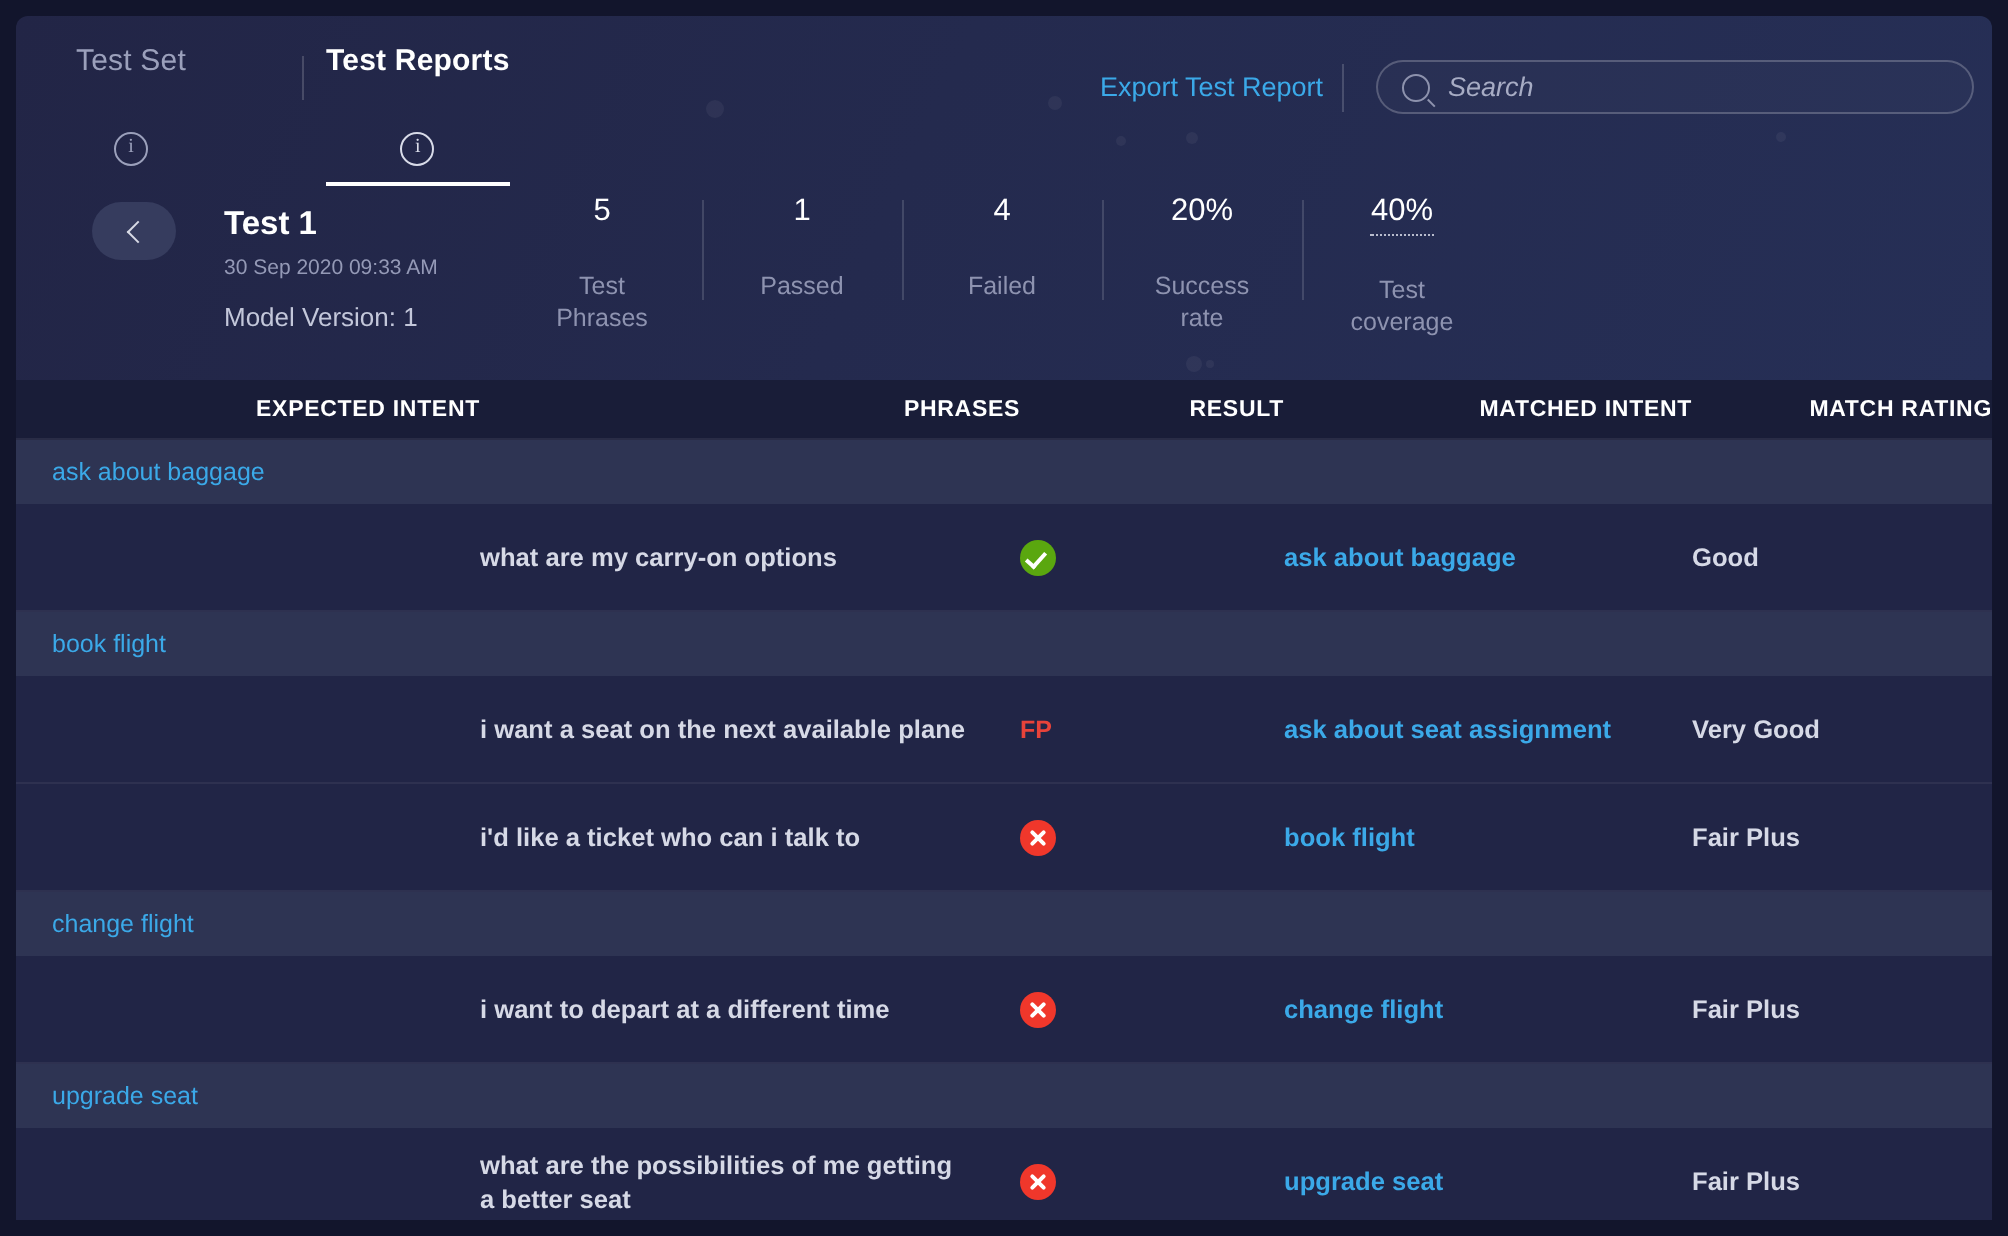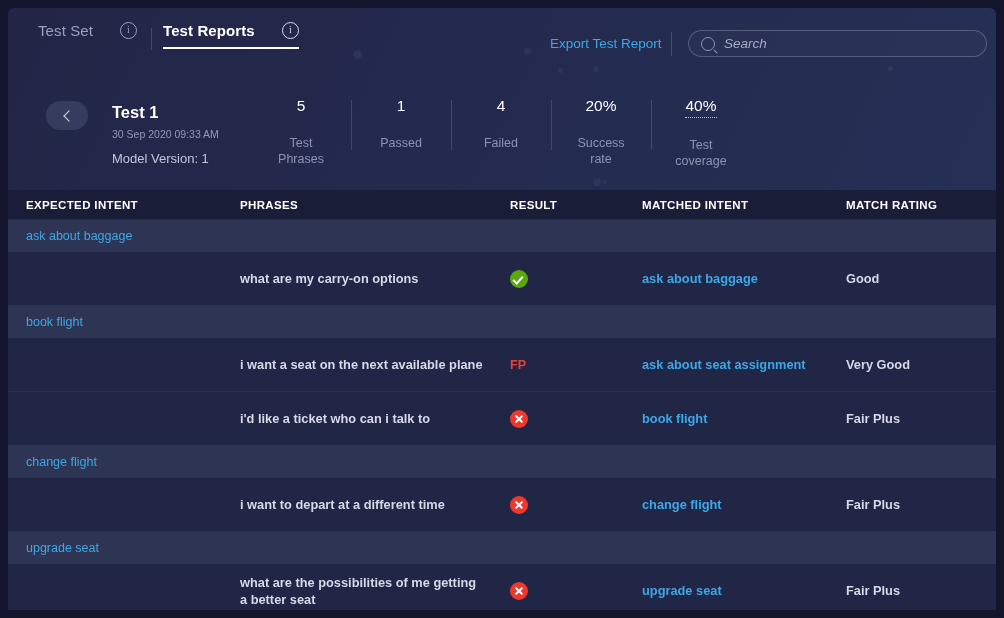--- a/index.html
+++ b/index.html
@@ -48,20 +48,21 @@
     height: 58px;
   }
   .tab {
     position: absolute;
     top: 14px;
     display: flex;
     align-items: center;
     gap: 27px;
     cursor: pointer;
     user-select: none;
+    flex-direction: column;
   }
   .tab-label {
     font-size: 15px;
     letter-spacing: .1px;
   }
   .tab-inactive .tab-label { color: #9ba0bb; font-weight: normal; }
   .tab-active   .tab-label { color: #ffffff; font-weight: bold; }
   .tab-underline {
     position: absolute;
     height: 2px;
@@ -261,20 +262,21 @@
     height: 420px;
     overflow: hidden;
     background: #1e2240;
   }
   .thead {
     display: flex;
     align-items: center;
     height: 29px;
     background: #191d38;
     border-bottom: 1px solid rgba(255,255,255,.07);
+    text-align: right;
   }
   .th {
     font-size: 11.5px;
     font-weight: bold;
     color: #ffffff;
     letter-spacing: .35px;
   }
   .c1 { width: 232px; padding-left: 18px; box-sizing: border-box; }
   .c2 { width: 270px; }
   .c3 { width: 132px; }

